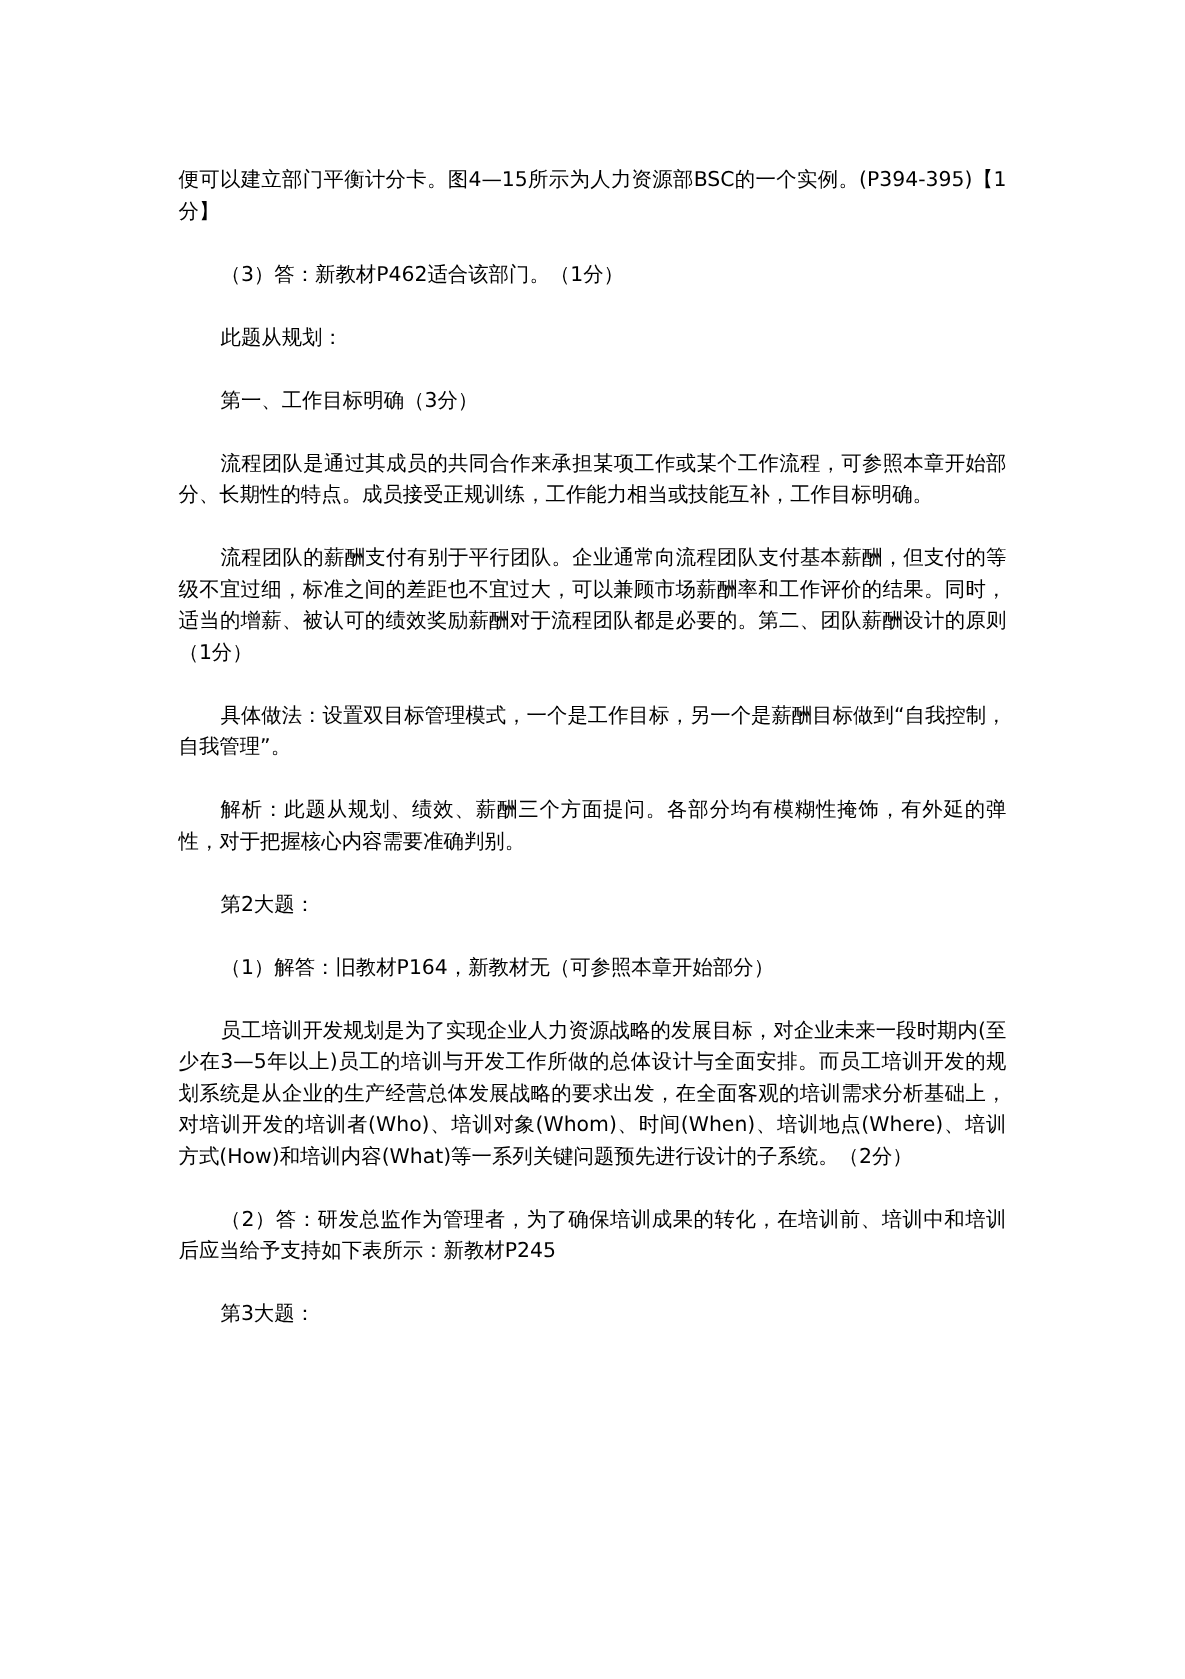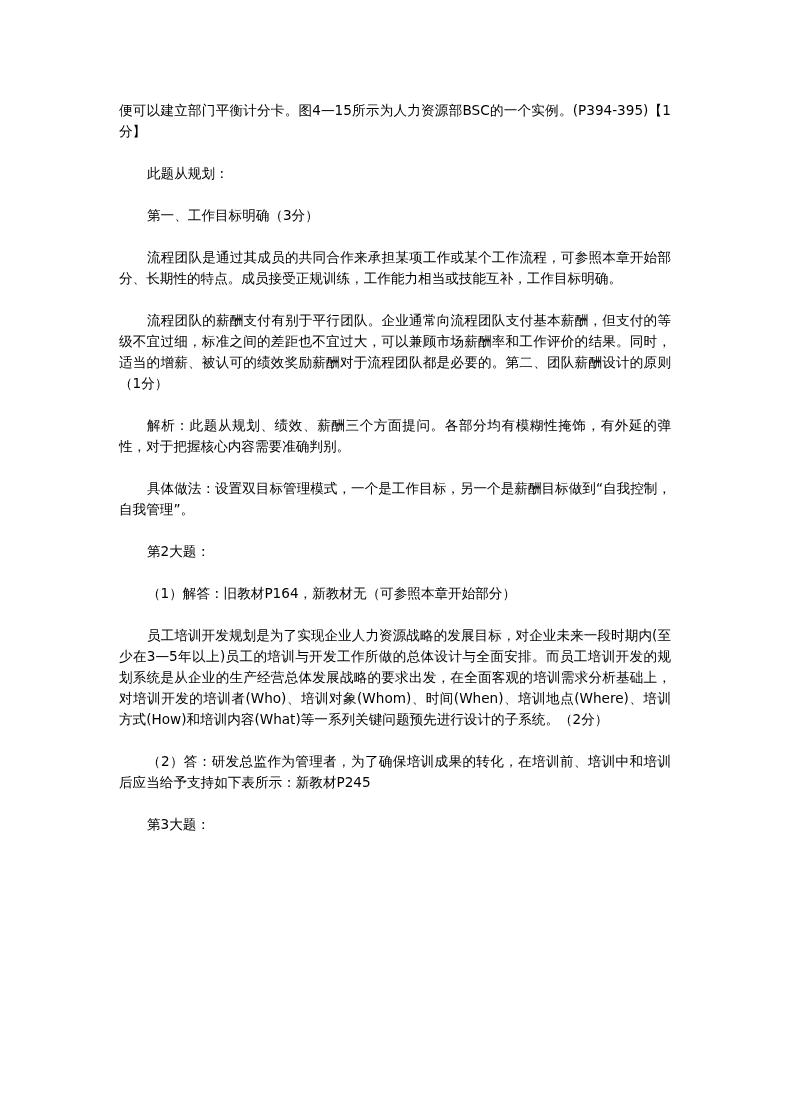--- a/index.html
+++ b/index.html
@@ -17,39 +17,40 @@
     }
     .page {
       position: absolute;
       left: 119px;
       top: 96px;
       width: 552px;
     }
     .para {
       font-size: 13.6px;
       line-height: 21px;
-      margin: 4px 0 21px 0;
+      margin: 14px 0 21px 0;
       text-indent: 28px;
       text-align: justify;
       word-break: break-all;
       letter-spacing: 0px;
     }
     .para.noindent {
       text-indent: 0;
     }
   </style>
 </head>
 <body>
 
 <div class="page">
   <p class="para noindent">便可以建立部门平衡计分卡。图4—15所示为人力资源部BSC的一个实例。(P394-395)【1分】</p>
+  <p class="para">（3）答：新教材P462适合该部门。（1分）</p>
   <p class="para">此题从规划：</p>
   <p class="para">第一、工作目标明确（3分）</p>
   <p class="para">流程团队是通过其成员的共同合作来承担某项工作或某个工作流程，可参照本章开始部分、长期性的特点。成员接受正规训练，工作能力相当或技能互补，工作目标明确。</p>
   <p class="para">流程团队的薪酬支付有别于平行团队。企业通常向流程团队支付基本薪酬，但支付的等级不宜过细，标准之间的差距也不宜过大，可以兼顾市场薪酬率和工作评价的结果。同时，适当的增薪、被认可的绩效奖励薪酬对于流程团队都是必要的。第二、团队薪酬设计的原则（1分）</p>
+  <p class="para">具体做法：设置双目标管理模式，一个是工作目标，另一个是薪酬目标做到“自我控制，自我管理”。</p>
   <p class="para">解析：此题从规划、绩效、薪酬三个方面提问。各部分均有模糊性掩饰，有外延的弹性，对于把握核心内容需要准确判别。</p>
-  <p class="para">具体做法：设置双目标管理模式，一个是工作目标，另一个是薪酬目标做到“自我控制，自我管理”。</p>
   <p class="para">第2大题：</p>
   <p class="para">（1）解答：旧教材P164，新教材无（可参照本章开始部分）</p>
   <p class="para">员工培训开发规划是为了实现企业人力资源战略的发展目标，对企业未来一段时期内(至少在3—5年以上)员工的培训与开发工作所做的总体设计与全面安排。而员工培训开发的规划系统是从企业的生产经营总体发展战略的要求出发，在全面客观的培训需求分析基础上，对培训开发的培训者(Who)、培训对象(Whom)、时间(When)、培训地点(Where)、培训方式(How)和培训内容(What)等一系列关键问题预先进行设计的子系统。（2分）</p>
   <p class="para">（2）答：研发总监作为管理者，为了确保培训成果的转化，在培训前、培训中和培训后应当给予支持如下表所示：新教材P245</p>
   <p class="para">第3大题：</p>
 </div>
 
 </body></html>

